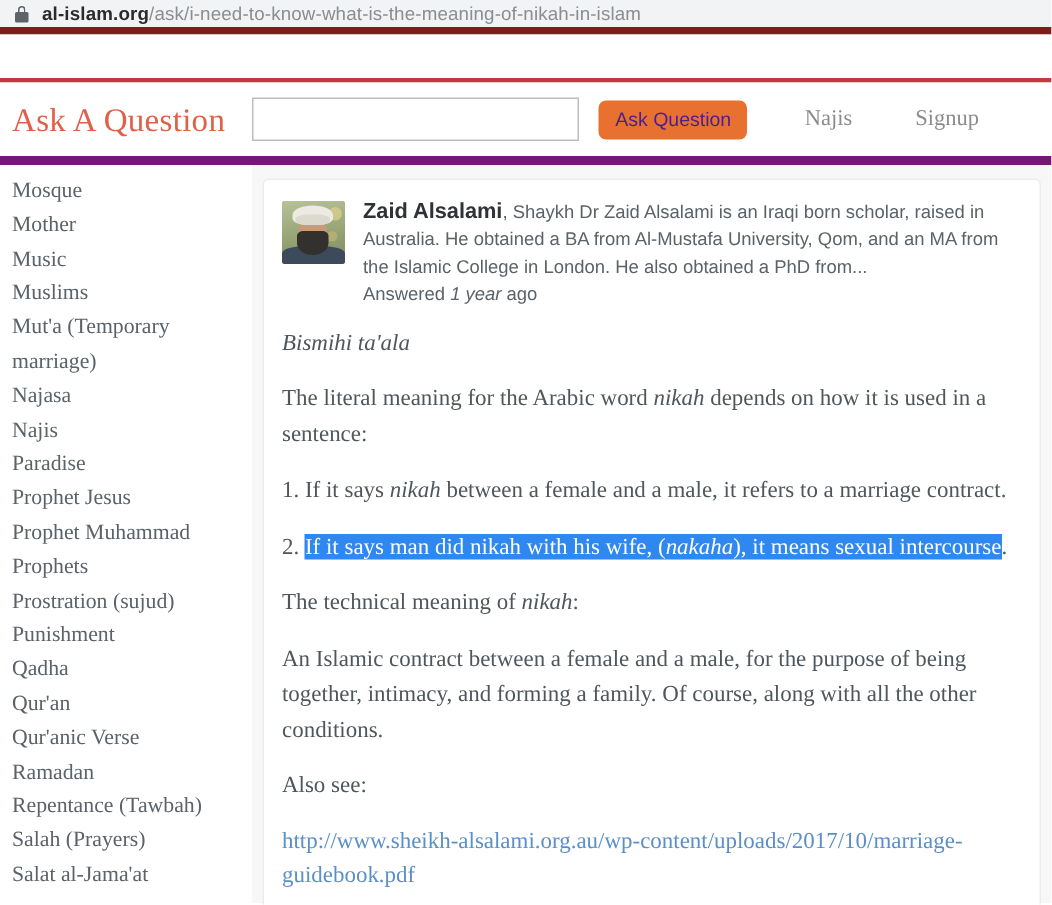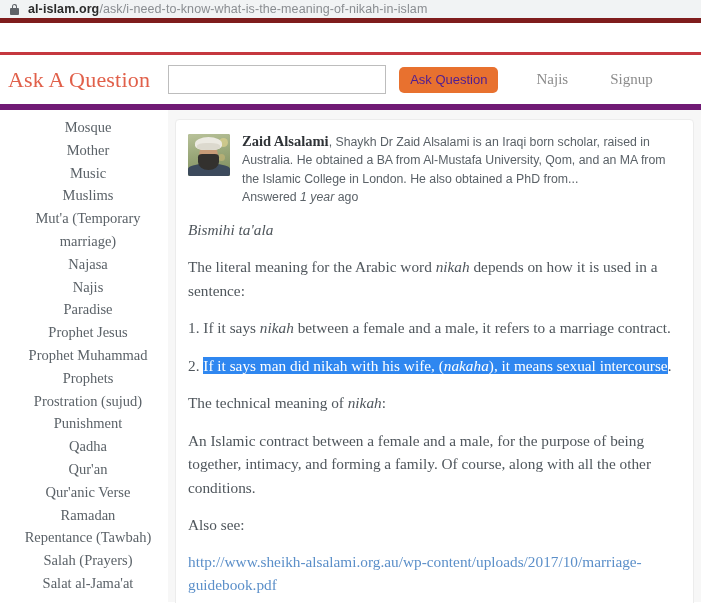--- a/index.html
+++ b/index.html
@@ -128,21 +128,20 @@
   }
   .side-item {
     display: block;
     font-family: "Liberation Serif", serif;
     font-size: 14.5px;
     color: #5b6268;
     text-decoration: none;
     padding: 0 0 0 8px;
     line-height: 22.8px;
     white-space: normal;
-    text-align: center;
   }
 
   
   .answer-card {
     position: absolute;
     top: 9px;
     left: 175px;
     width: 519px;
     height: 520px;
     background: #ffffff;
@@ -173,21 +172,21 @@
   .avatar .turban2{ position:absolute; left:9px; top:9px; width:23px; height:7px; background:#dcd9ce; border-radius:40%; }
 
   .author-text {
     font-family: "Liberation Sans", sans-serif;
     font-size: 12.3px;
     color: #5b6268;
     line-height: 18.3px;
     flex: 1 1 auto;
   }
   .author-name {
-    font-family: Liberation Serif, serif;
+    font-family: Liberation Sans, sans-serif;
     font-weight: bold;
     font-size: 14.5px;
     color: #2f3337;
   }
   .answered-line {
     font-family: "Liberation Sans", sans-serif;
     font-size: 12.3px;
     color: #5b6268;
     margin-top: 2px;
   }

